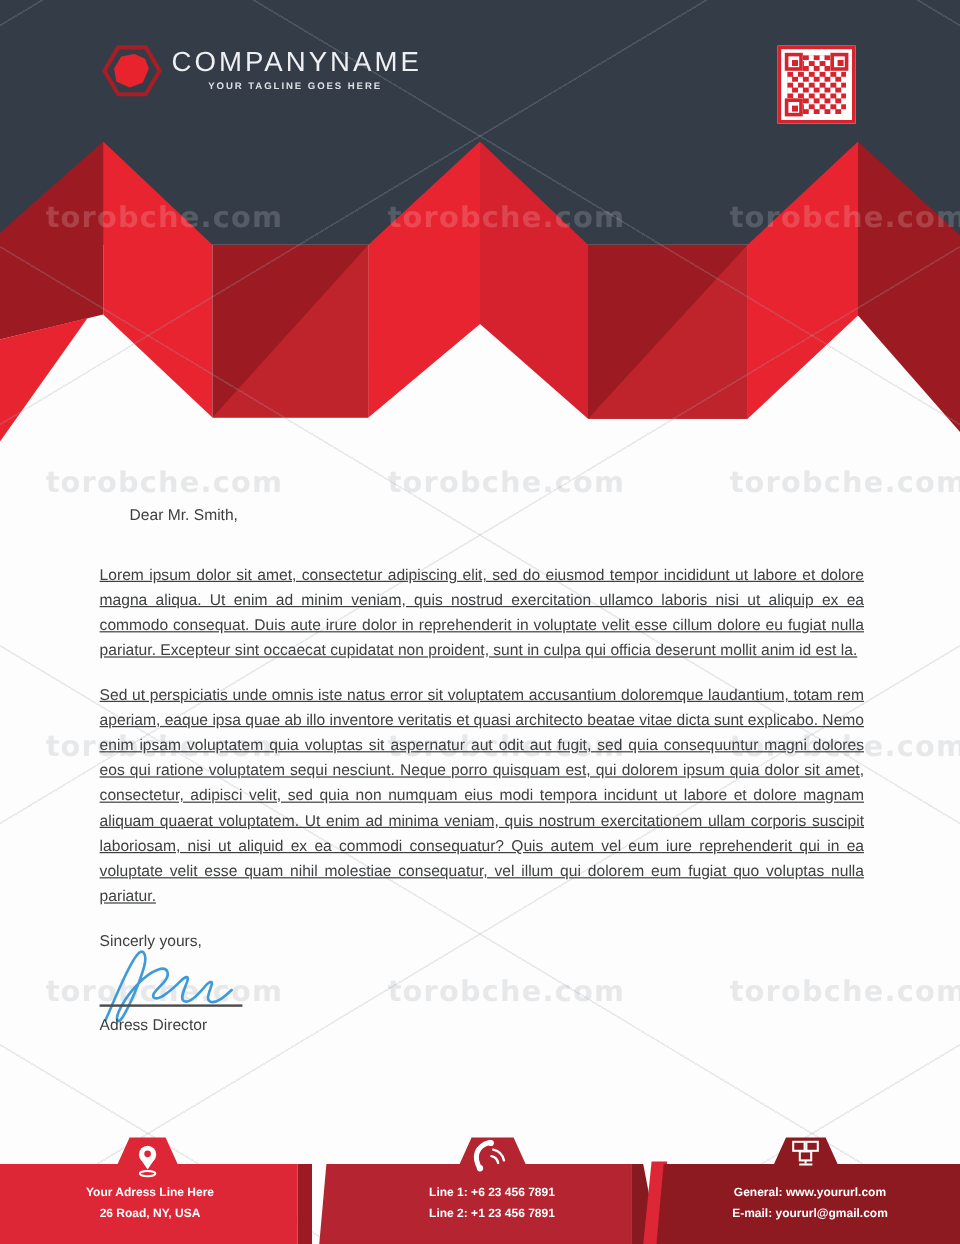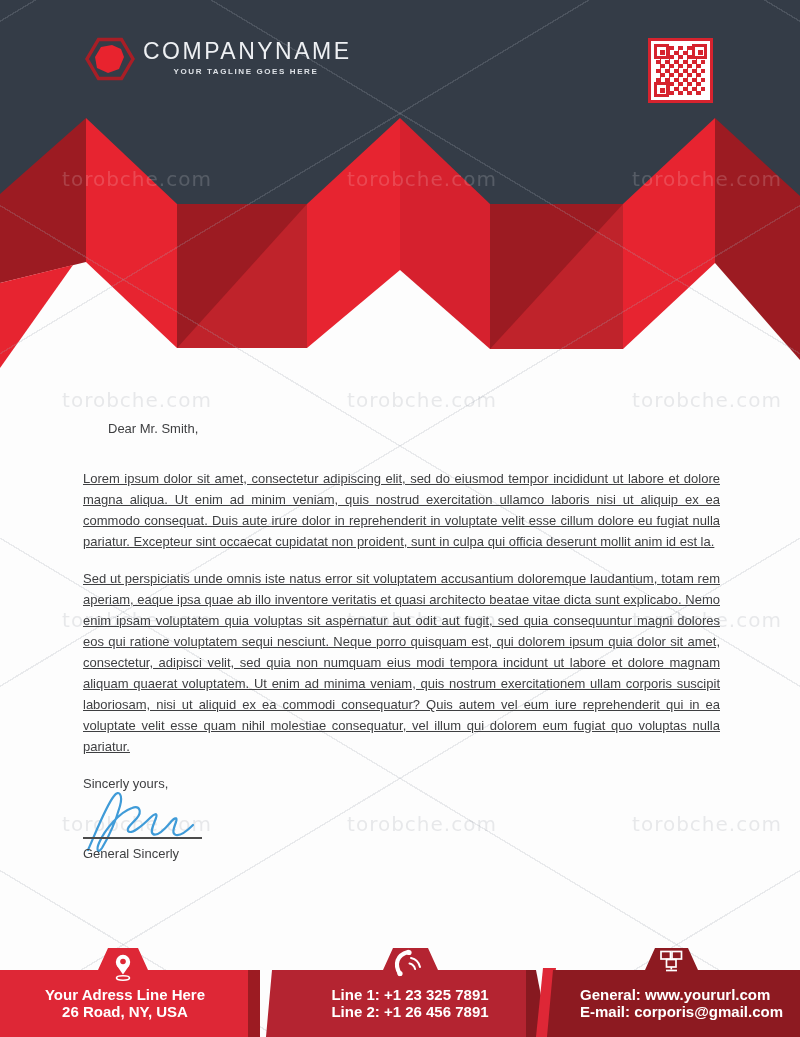--- a/index.html
+++ b/index.html
@@ -40,41 +40,41 @@
 
   
   .diag-lines{
     position:absolute; inset:0; pointer-events:none;
     background:
       repeating-linear-gradient(31deg, transparent 0 142px, rgba(160,166,176,0.22) 142px 143.4px, transparent 143.4px 285px),
       repeating-linear-gradient(-31deg, transparent 0 142px, rgba(160,166,176,0.22) 142px 143.4px, transparent 143.4px 285px);
   }
   .wm{
     position:absolute; transform:translateX(-50%);
-    font-family:"DejaVu Sans", sans-serif; font-weight:400;
-    font-size:20px; letter-spacing:1px; white-space:nowrap; pointer-events:none;
+    font-family:"DejaVu Sans", sans-serif; font-weight:700;
+    font-size:24px; letter-spacing:1px; white-space:nowrap; pointer-events:none;
   }
   .wm.on-dark{color:rgba(255,255,255,0.17);}
   .wm.on-light{color:rgba(120,126,134,0.16);}
 
   
   .letter-text{position:absolute; left:83px; width:637px; color:#3e3f41; font-size:13px;}
   .salutation{top:421px;margin-left:25px;}
   .para{line-height:21px; text-align:justify;text-decoration:underline;}
   .para1{top:468px;}
   .para2{top:568px;}
   .closing{top:776px;}
   .signature-svg{position:absolute; left:78px; top:788px;}
   .sig-line{position:absolute; left:83px; top:837px; width:119px; border-top:2px solid #4b4b4b;}
   .sig-title{top:846px;}
 
   
   .footer-svg{position:absolute; left:0; top:947px;}
   .footer-text{
-    position:absolute; color:#ffffff; font-size:15px; font-weight:700;
+    position:absolute; color:#ffffff; font-size:10px; font-weight:700;
     text-align:center; line-height:17px; white-space:nowrap;
   }
   .ft-address{left:30px;  top:986px; width:190px;}
   .ft-phone  {left:315px; top:986px; width:190px;}
   .ft-web    {left:580px; top:986px; width:190px;}
 </style>
 </head>
 <body>
 
 <div class="page">
@@ -135,21 +135,21 @@
 
   <div class="letter-text abs salutation">Dear Mr. Smith,</div>
   <div class="letter-text abs para para1">Lorem ipsum dolor sit amet, consectetur adipiscing elit, sed do eiusmod tempor incididunt ut labore et dolore magna aliqua. Ut enim ad minim veniam, quis nostrud exercitation ullamco laboris nisi ut aliquip ex ea commodo consequat. Duis aute irure dolor in reprehenderit in voluptate velit esse cillum dolore eu fugiat nulla pariatur. Excepteur sint occaecat cupidatat non proident, sunt in culpa qui officia deserunt mollit anim id est la.</div>
   <div class="letter-text abs para para2">Sed ut perspiciatis unde omnis iste natus error sit voluptatem accusantium doloremque laudantium, totam rem aperiam, eaque ipsa quae ab illo inventore veritatis et quasi architecto beatae vitae dicta sunt explicabo. Nemo enim ipsam voluptatem quia voluptas sit aspernatur aut odit aut fugit, sed quia consequuntur magni dolores eos qui ratione voluptatem sequi nesciunt. Neque porro quisquam est, qui dolorem ipsum quia dolor sit amet, consectetur, adipisci velit, sed quia non numquam eius modi tempora incidunt ut labore et dolore magnam aliquam quaerat voluptatem. Ut enim ad minima veniam, quis nostrum exercitationem ullam corporis suscipit laboriosam, nisi ut aliquid ex ea commodi consequatur? Quis autem vel eum iure reprehenderit qui in ea voluptate velit esse quam nihil molestiae consequatur, vel illum qui dolorem eum fugiat quo voluptas nulla pariatur.</div>
   <div class="letter-text abs closing">Sincerly yours,</div>
 
   <svg class="signature-svg" width="150" height="70" viewBox="0 0 150 70">
     <path d="M10 62 C 18 44 28 18 36 8 C 41 1 45 7 42 18 C 38 32 30 50 24 60 C 20 66 18 62 21 55 C 27 41 42 24 54 20 C 62 17 64 24 59 30 C 54 36 48 40 50 43 C 53 47 64 38 72 30 C 76 26 80 24 78 30 C 75 38 72 44 75 46 C 79 49 86 42 92 35 C 96 30 100 28 98 34 C 95 42 94 46 98 47 C 103 48 110 42 115 37" fill="none" stroke="#3f9bd8" stroke-width="2.2" stroke-linecap="round"></path>
   </svg>
   <div class="sig-line"></div>
-  <div class="letter-text abs sig-title">General Sincerly</div>
+  <div class="letter-text abs sig-title">Adress Director</div>
 
   <svg class="footer-svg" width="800" height="90" viewBox="0 0 800 90">
 
     <path d="M0 23 H98 L108 1 H138 L148 23 H248 V90 H0 Z" fill="#de2736"></path>
     <rect x="248" y="23" width="12" height="67" fill="#9c1b22"></rect>
 
     <path d="M272 23 H383 L393 1 H428 L438 23 H526 V90 H266 Z" fill="#b42431"></path>
     <polygon points="526,23 536,23 549,90 526,90" fill="#871920"></polygon>
 
     <polygon points="543,21 556,21 548,90 536,90" fill="#de2736"></polygon>
@@ -177,21 +177,21 @@
       <line x1="671.3" y1="20" x2="671.3" y2="22.5"></line>
       <line x1="666" y1="23.5" x2="677" y2="23.5"></line>
     </g>
   </svg>
 
   <div class="footer-text ft-address">
     <div>Your Adress Line Here</div>
     <div>26 Road, NY, USA</div>
   </div>
   <div class="footer-text ft-phone">
-    <div>Line 1: +1 23 325 7891</div>
-    <div>Line 2: +1 26 456 7891</div>
+    <div>Line 1: +6 23 456 7891</div>
+    <div>Line 2: +1 23 456 7891</div>
   </div>
   <div class="footer-text ft-web">
     <div>General: www.yoururl.com</div>
-    <div>E-mail: corporis@gmail.com</div>
+    <div>E-mail: yoururl@gmail.com</div>
   </div>
 
 </div>
 
 </body></html>

